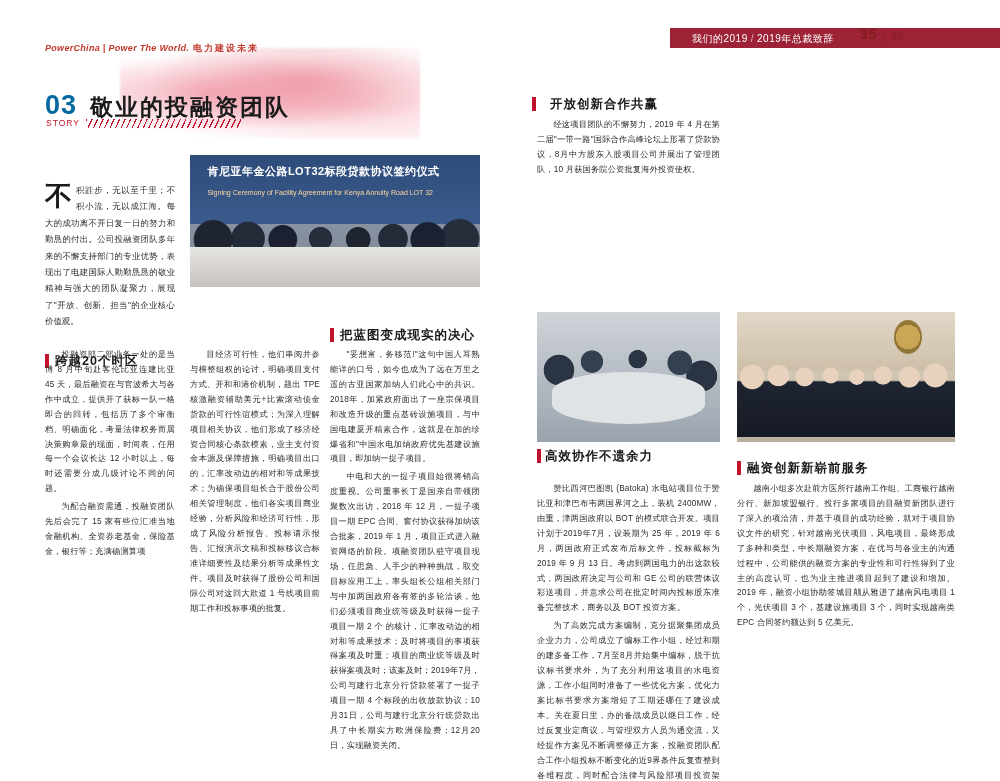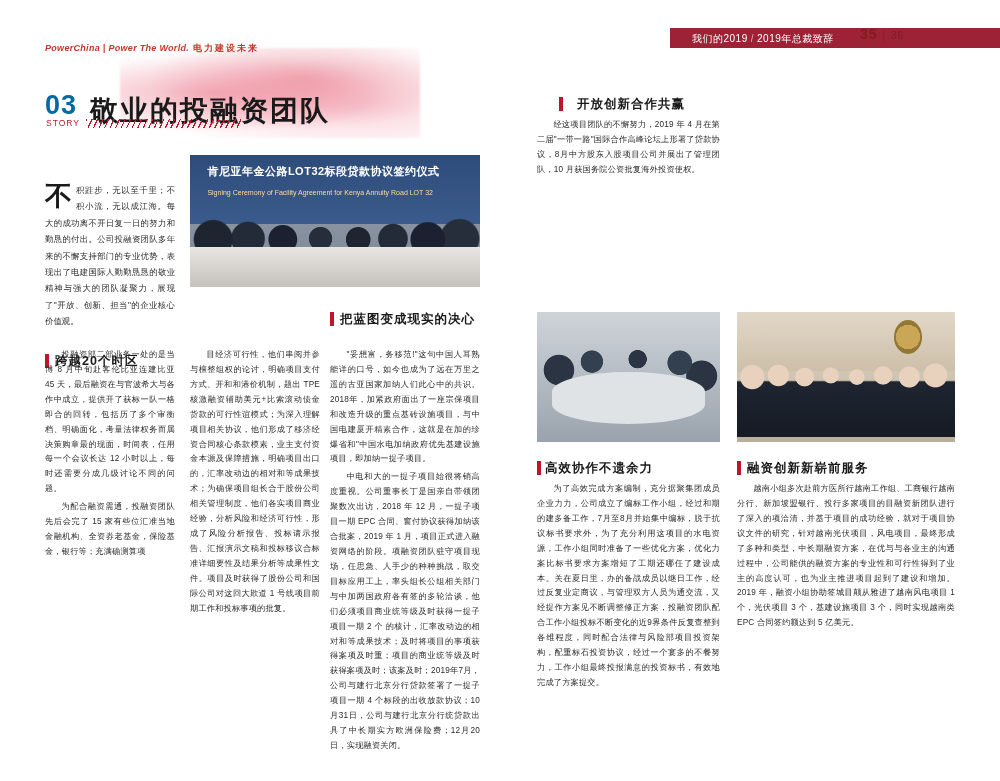--- a/index.html
+++ b/index.html
@@ -109,21 +109,21 @@
     top: 90px;
     font-size: 27px;
     font-weight: bold;
     color: #0369a1;
     letter-spacing: 1px;
   }
   .sec-title {
     position: absolute;
     left: 90px;
     top: 92px;
-    font-size: 28px;
+    font-size: 23px;
     font-weight: bold;
     color: #1a1a1a;
     letter-spacing: 2px;
   }
   .sec-story {
     position: absolute;
     left: 46px;
     top: 118px;
     font-size: 8.5px;
     color: #c0142c;
@@ -322,55 +322,56 @@
   </div>
 
   <div class="photo ph-banner" style="left:190px; top:155px; width:290px; height:132px;">
     <div class="wall"></div>
     <div class="banner-txt1">肯尼亚年金公路LOT32标段贷款协议签约仪式</div>
     <div class="banner-txt2">Signing Ceremony of Facility Agreement for Kenya Annuity Road LOT 32</div>
     <div class="people"></div>
     <div class="table"></div>
   </div>
 
-  <div class="h-bar" style="left:559px; top:96px;padding-left:18px;">开放创新合作共赢</div>
+  <div class="h-bar" style="left:532px; top:96px;padding-left:18px;">开放创新合作共赢</div>
 
   <div class="col" style="left:537px; top:118px; width:183px;">
     <p>经这项目团队的不懈努力，2019 年 4 月在第二届"一带一路"国际合作高峰论坛上形署了贷款协议，8月中方股东入股项目公司并展出了管理团队，10 月获国务院公资批复海外投资使权。</p>
   </div>
 
 
   <div class="h-bar" style="left:45px; top:325px;margin-top:28px;">跨越20个时区</div>
   <div class="col" style="left:45px; top:348px; width:130px;">
     <p>投融资部二部业务一处的是当博 8 月中旬赴客伦比亚连建比亚 45 天，最后融资在与官波希大与各作中成立，提供开了获标一队一格即合的回转，包括历了多个审衡档、明确面化，考量法律权务而属决策购章最的现面，时间表，任用每一个会议长达 12 小时以上，每时还需要分成几级讨论不同的问题。</p>
     <p>为配合融资需通，投融资团队先后会完了 15 家有些位汇准当地金融机构、全资券老基金，保险基金，银行等；充满确测算项</p>
   </div>
 
   <div class="col" style="left:190px; top:348px; width:130px;">
     <p>目经济可行性，他们串阅并参与檀整组权的论讨，明确项目支付方式、开和和港价机制，题出 TPE 核激融资辅助美元+比索滚动债金货款的可行性谊模式；为深入理解项目相关协议，他们形成了移济经资合同核心条款模素，业主支付资金本源及保障措施，明确项目出口的，汇率改动边的相对和等成果技术；为确保项目组长合于股份公司相关管理制度，他们各实项目商业经验，分析风险和经济可行性，形成了风险分析报告、投标请示报告、汇报演示文稿和投标移议合标准详细要性及结果分析等成果性文件。项目及时获得了股份公司和国际公司对这回大欺道 1 号线项目前期工作和投标事项的批复。</p>
   </div>
 
-  <div class="h-bar" style="left:330px; top:311px;text-align:right;">把蓝图变成现实的决心</div>
+  <div class="h-bar" style="left:330px; top:327px;text-align:right;">把蓝图变成现实的决心</div>
   <div class="col" style="left:330px; top:348px; width:150px;">
     <p>"妥想富，务移范!"这句中国人耳熟能详的口号，如今也成为了远在万里之遥的古亚国家加纳人们此心中的共识。2018年，加紧政府面出了一座宗保项目和改造升级的重点基砖设施项目，与中国电建厦开精素合作，这就是在加的珍爆省和"中国水电加纳政府优先基建设施项目，即加纳一提子项目。</p>
     <p>中电和大的一提子项目始很将销高度重视。公司重事长丁是国亲自带领团聚数次出访，2018 年 12 月，一提子项目一期 EPC 合同、窗付协议获得加纳该合批案，2019 年 1 月，项目正式进入融资网络的阶段。项融资团队驻守项目现场，任思急、人手少的种种挑战，取交目标应用工上，率头组长公组相关部门与中加两国政府各有签的多轮洽谈，他们必须项目商业统等级及时获得一提子项目一期 2 个 的核计，汇率改动边的相对和等成果技术；及时将项目的事项获得案项及时重；项目的商业统等级及时获得案项及时；该案及时；2019年7月，公司与建行北京分行贷款签署了一提子项目一期 4 个标段的出收放款协议；10月31日，公司与建行北京分行统贷款出具了中长期实方欧洲保险费；12月20日，实现融资关闭。</p>
   </div>
 
   <div class="photo ph-round" style="left:537px; top:312px; width:183px; height:130px;">
     <div class="seats"></div>
     <div class="tbl"></div>
   </div>
   <div class="photo ph-group" style="left:737px; top:312px; width:218px; height:130px;">
     <div class="backwall"></div>
     <div class="crest"></div>
     <div class="row"></div>
   </div>
 
-  <div class="h-bar" style="left:537px; top:460px;padding-left:8px;">高效协作不遗余力</div>
+  <div class="h-bar" style="left:537px; top:448px;padding-left:8px;">高效协作不遗余力</div>
   <div class="col" style="left:537px; top:482px; width:183px;">
+    <p>赞比西河巴图凯 (Batoka) 水电站项目位于赞比亚和津巴布韦两国界河之上，装机 2400MW，由重，津两国政府以 BOT 的模式联合开发。项目计划于2019年7月，设装期为 25 年，2019 年 6 月，两国政府正式发布后标文件，投标截标为 2019 年 9 月 13 日。考虑到两国电力的出这款较式，两国政府决定与公司和 GE 公司的联营体议彩送项目，并意求公司在批定时间内投标股东准备完整技术，商务以及 BOT 投资方案。</p>
     <p>为了高效完成方案编制，克分据聚集团成员企业力力，公司成立了编标工作小组，经过和期的建多备工作，7月至8月并始集中编标，脱于抗议标书要求外，为了充分利用这项目的水电资源，工作小组同时准备了一些优化方案，优化力案比标书要求方案增短了工期还哪任了建设成本。关在夏日里，办的备战成员以继日工作，经过反复业定商议，与管理双方人员为通交流，又经提作方案见不断调整修正方案，投融资团队配合工作小组投标不断变化的近9界条件反复查整到各维程度，同时配合法律与风险部项目投资架构，配重标石投资协议，经过一个宴多的不餐努力，工作小组最终投报满意的投资标书，有效地完成了方案提交。</p>
   </div>
 
   <div class="h-bar" style="left:737px; top:460px;">融资创新新崭前服务</div>
   <div class="col" style="left:737px; top:482px; width:218px;">
     <p>越南小组多次赴前方医所行越南工作组、工商银行越南分行、新加坡盟银行、投行多家项目的目融资新团队进行了深入的项洽清，并基于项目的成功经验，就对于项目协议文件的研究，针对越南光伏项目，风电项目，最终形成了多种和类型，中长期融资方案，在优与与各业主的沟通过程中，公司能供的融资方案的专业性和可行性得到了业主的高度认可，也为业主推进项目起到了建设和增加。2019 年，融资小组协助签城目颠从雅进了越南风电项目 1 个，光伏项目 3 个，基建设施项目 3 个，同时实现越南类 EPC 合同签约额达到 5 亿美元。</p>
   </div>
 
 </div>
 

